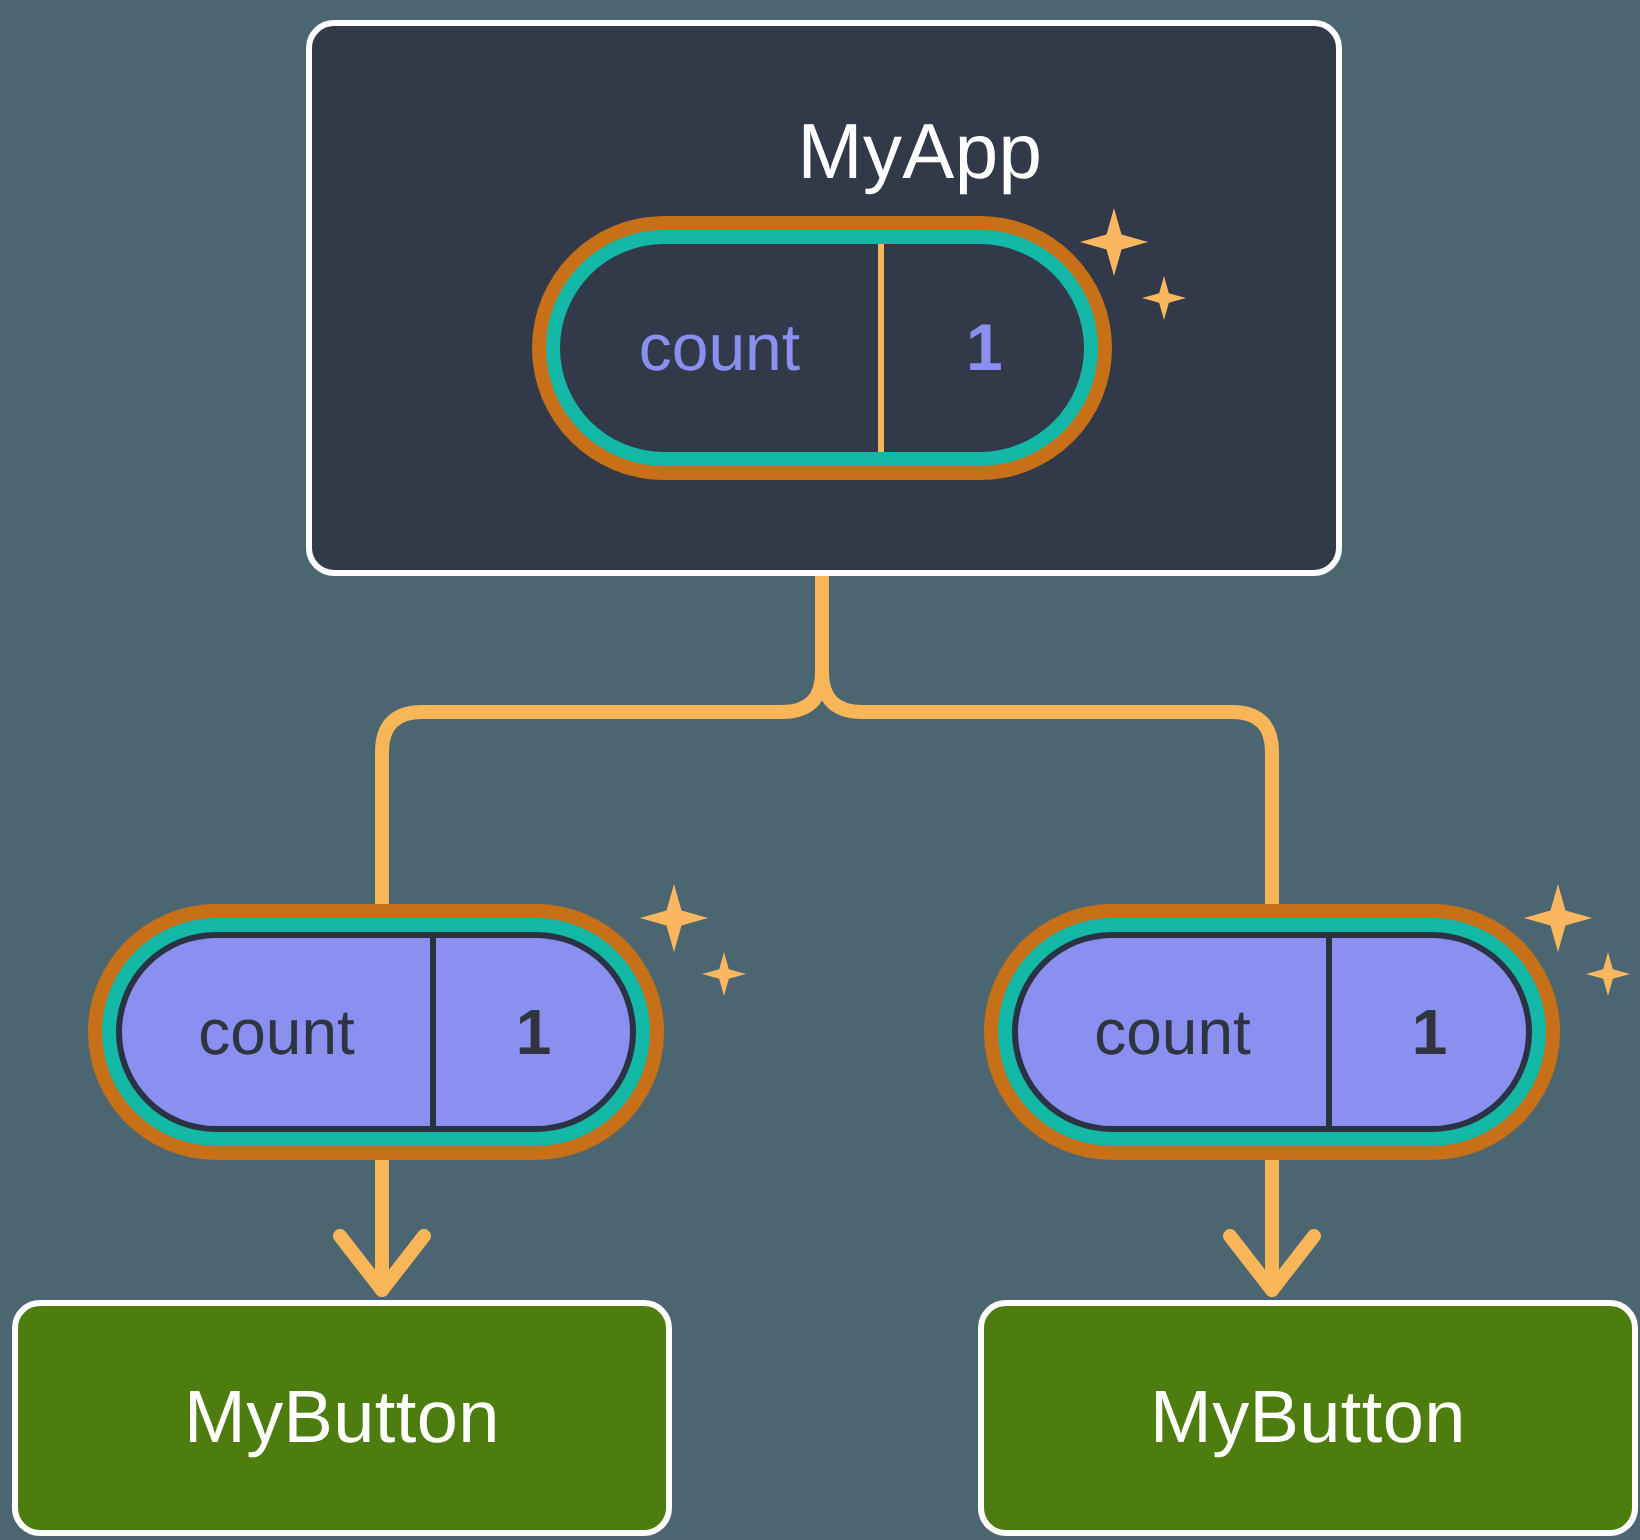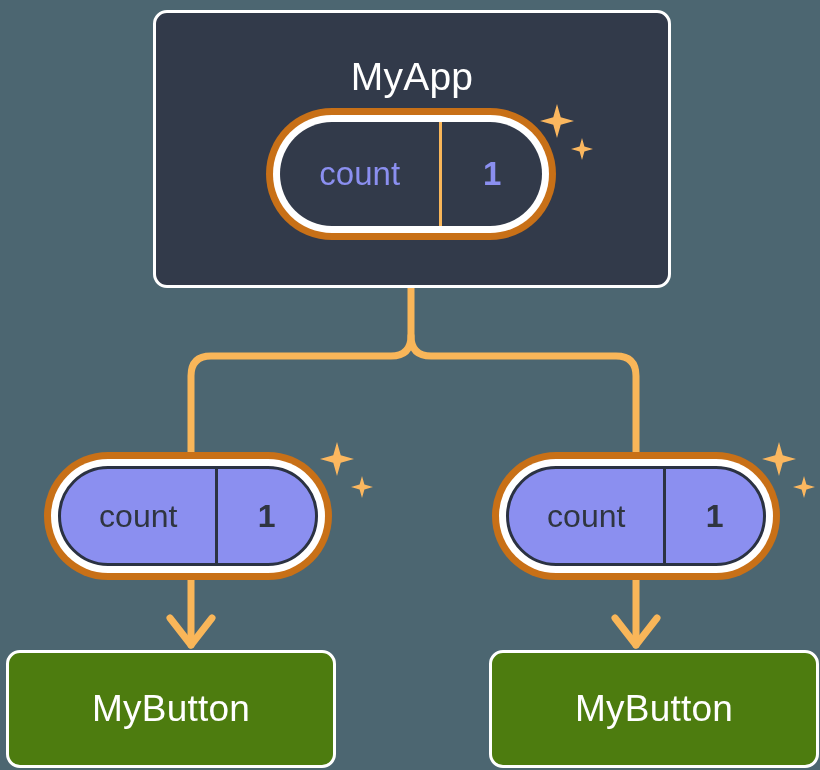--- a/index.html
+++ b/index.html
@@ -48,20 +48,21 @@
 
   #app-box {
     left: 153px;
     top: 10px;
     width: 518px;
     height: 278px;
   }
   #app-title {
     top: 42px;
     font-size: 39px;
+    padding-left: 48px;
   }
 
   .btn-box {
     position: absolute;
     box-sizing: border-box;
     background: #4d7c0f;
     border: 3px solid #ffffff;
     border-radius: 14px;
     top: 650px;
     width: 330px;
@@ -86,21 +87,21 @@
     box-sizing: border-box;
     border-radius: 999px;
     background: #c87017;           
     padding: 7px;
     display: flex;
   }
   .pill-mid {
     flex: 1 1 auto;
     box-sizing: border-box;
     border-radius: 999px;
-    background: #ffffff;           
+    background: #14b8a6;           
     padding: 7px;
     display: flex;
     text-align: center;
   }
   .pill-inner {
     flex: 1 1 auto;
     box-sizing: border-box;
     border-radius: 999px;
     display: flex;
     align-items: stretch;

